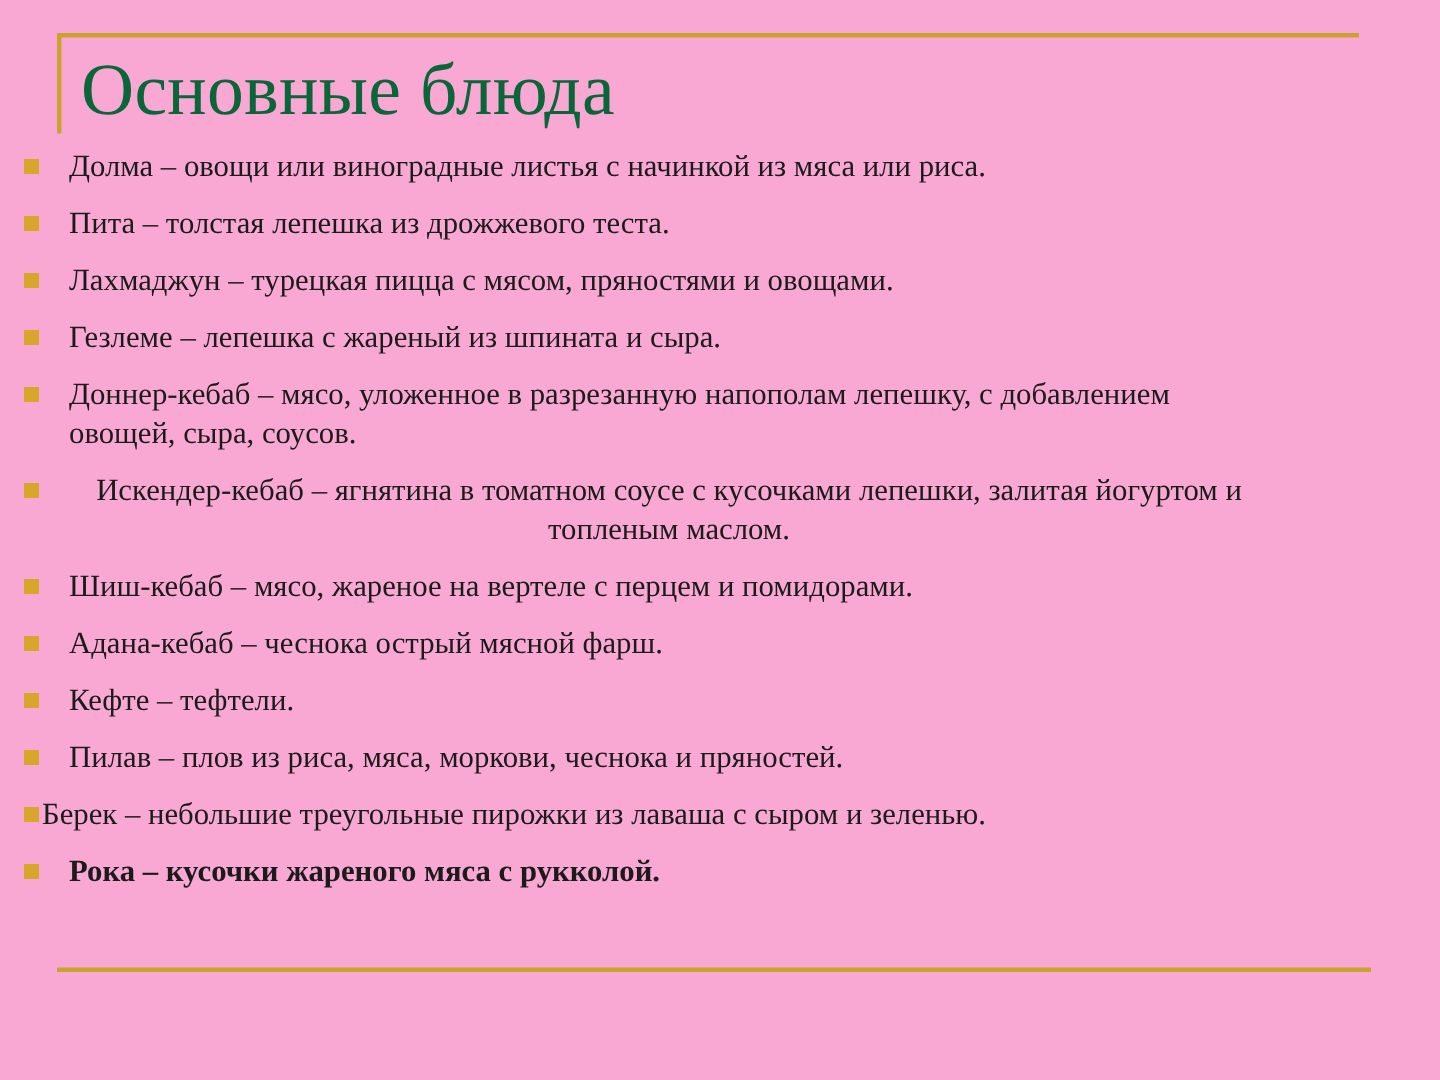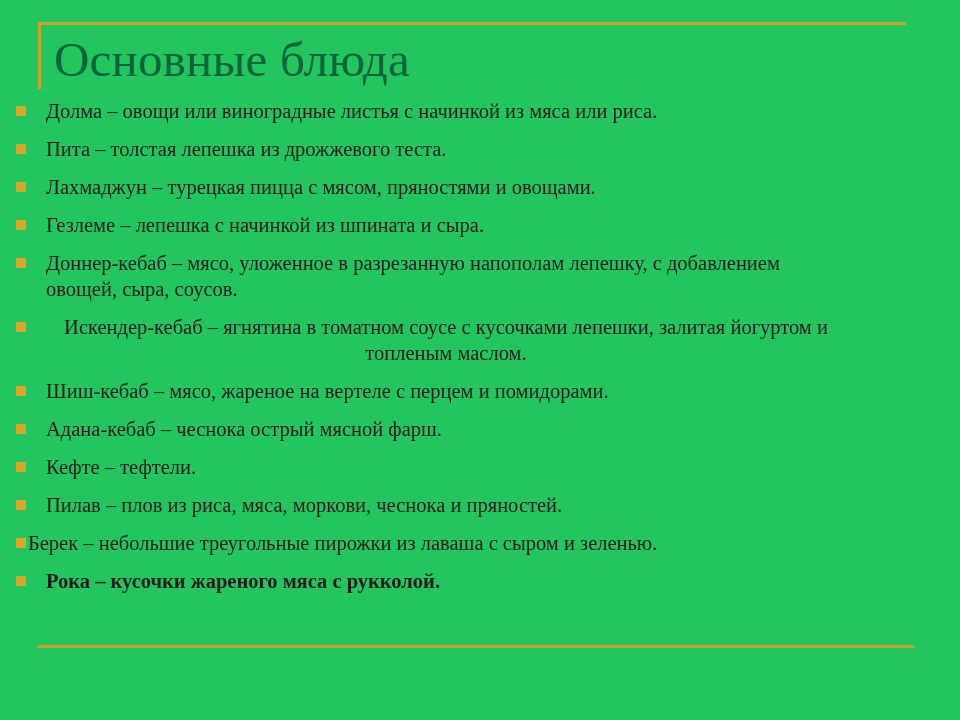--- a/index.html
+++ b/index.html
@@ -96,21 +96,21 @@
     background: #d8a62a;
   }
 
   .dish-text {
     display: block;
   }
 </style>
 </head>
 <body>
 
-<div id="slide" style="background: #22c55e;">
+<div id="slide" style="background: #f9a8d4;">
 
   <div id="rule-top" style="background: rgb(201, 163, 46);"></div>
   <div id="rule-left" style="background: rgb(201, 163, 46);"></div>
 
   <h1 id="title" style="color: rgb(10, 102, 56);">Основные блюда</h1>
 
   <ul id="dish-list">
       <li class="dish-item" style="color: rgb(27, 27, 27);">
         <span class="bullet-square" style="background: rgb(216, 166, 42);"></span>
         <span class="dish-text">Долма – овощи или виноградные листья с начинкой из мяса или риса.</span>
@@ -118,21 +118,21 @@
       <li class="dish-item" style="color: rgb(27, 27, 27);">
         <span class="bullet-square" style="background: rgb(216, 166, 42);"></span>
         <span class="dish-text">Пита – толстая лепешка из дрожжевого теста.</span>
       </li>
       <li class="dish-item" style="color: rgb(27, 27, 27);">
         <span class="bullet-square" style="background: rgb(216, 166, 42);"></span>
         <span class="dish-text">Лахмаджун – турецкая пицца с мясом, пряностями и овощами.</span>
       </li>
       <li class="dish-item" style="color: rgb(27, 27, 27);">
         <span class="bullet-square" style="background: rgb(216, 166, 42);"></span>
-        <span class="dish-text">Гезлеме – лепешка с начинкой из шпината и сыра.</span>
+        <span class="dish-text">Гезлеме – лепешка с жареный из шпината и сыра.</span>
       </li>
       <li class="dish-item" style="color: rgb(27, 27, 27);">
         <span class="bullet-square" style="background: rgb(216, 166, 42);"></span>
         <span class="dish-text">Доннер-кебаб – мясо, уложенное в разрезанную напополам лепешку, с добавлением овощей, сыра, соусов.</span>
       </li>
       <li class="dish-item" style="color: rgb(27, 27, 27); text-align: center;">
         <span class="bullet-square" style="background: rgb(216, 166, 42);"></span>
         <span class="dish-text">Искендер-кебаб – ягнятина в томатном соусе с кусочками лепешки, залитая йогуртом и топленым маслом.</span>
       </li>
       <li class="dish-item" style="color: rgb(27, 27, 27);">

